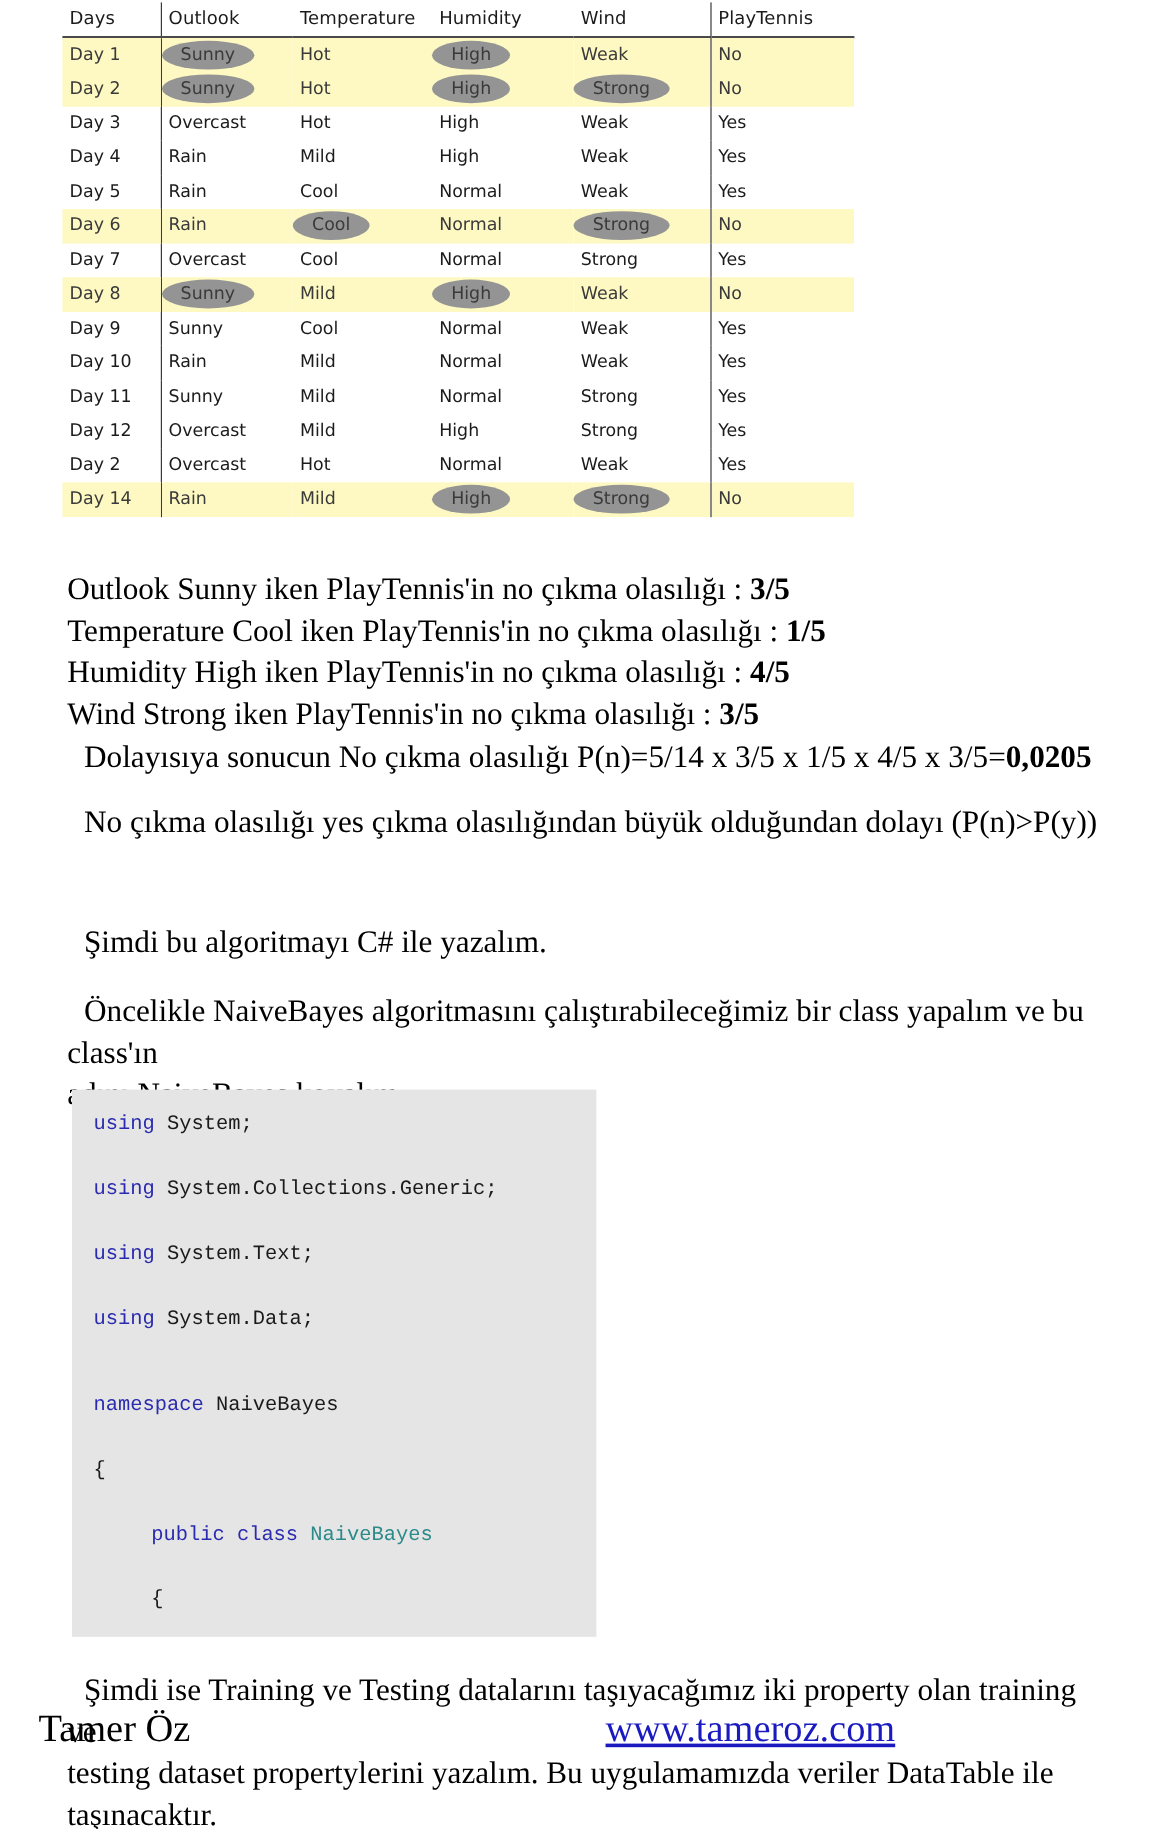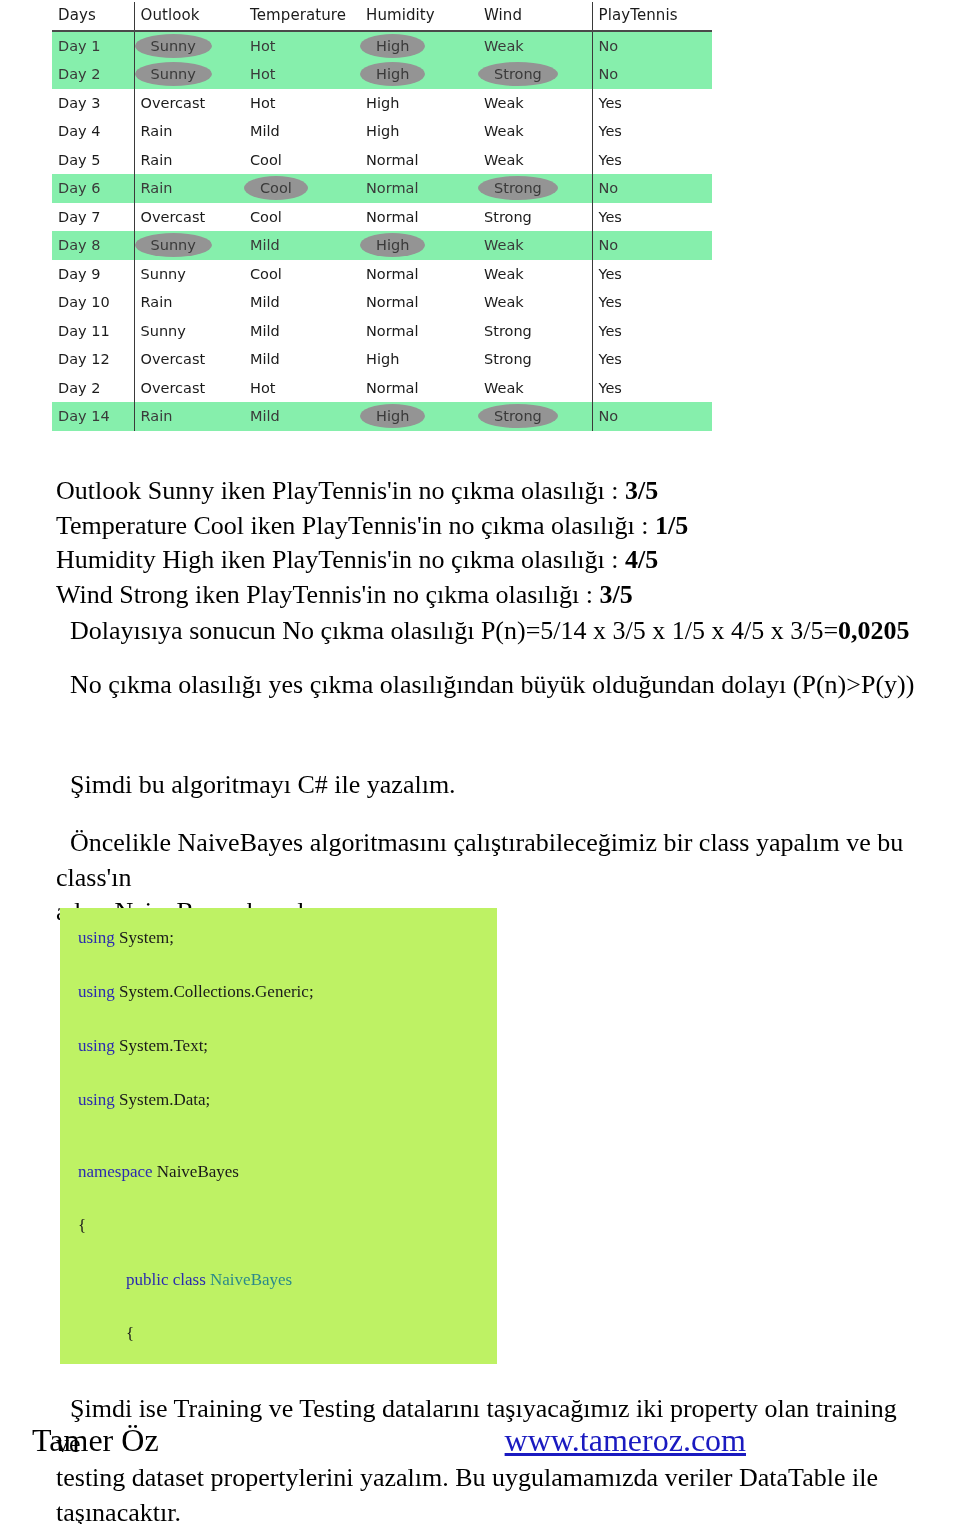--- a/index.html
+++ b/index.html
@@ -53,21 +53,21 @@
   table.tennis tbody td {
     padding: 5px 0 5px 6px;
     height: 28.5px;
     white-space: nowrap;
     position: relative;
   }
   
   table.tennis th.sep-left,
   table.tennis td.sep-left { border-left: 1.6px solid #3a3a3a; }
 
-  tr.hl td { background: #86efac; color: #3a3a3a; }
+  tr.hl td { background: #fef9c3; color: #3a3a3a; }
 
   
   .oval {
     position: relative;
     display: inline-block;
     padding: 1px 10px;
     z-index: 1;
   }
   .oval::before {
     content: "";
@@ -97,22 +97,22 @@
 
   .indent { text-indent: 14px; }
 
   
   .code-block {
     position: absolute;
     left: 60px;
     top: 908px;
     width: 437px;
     height: 456px;
-    background: #bef264;
-    font-family: Liberation Serif, serif;
+    background: #e5e5e5;
+    font-family: Liberation Mono, monospace;
     font-size: 17px;
     line-height: 1.0;
     padding: 12px 0 14px 0;
     white-space: pre;
     color: #1a1a1a;
   }
   .code-line {
     padding: 0 0 0 18px;
     height: 36px;
     line-height: 36px;

